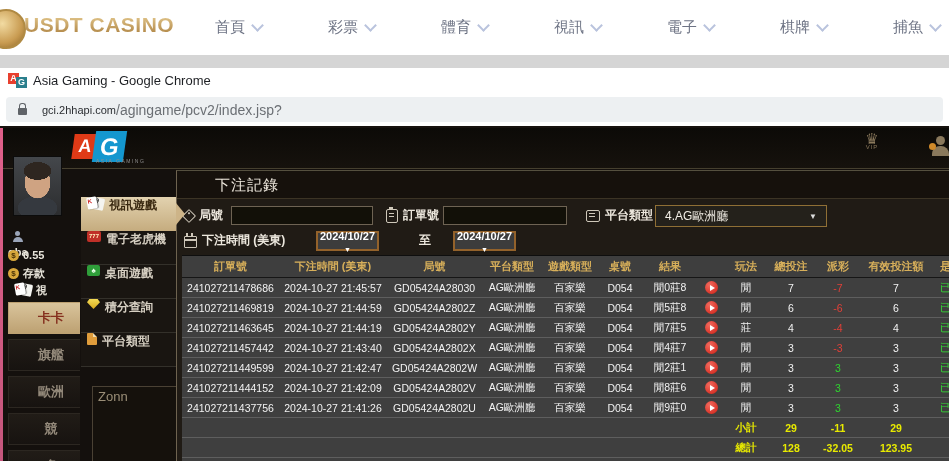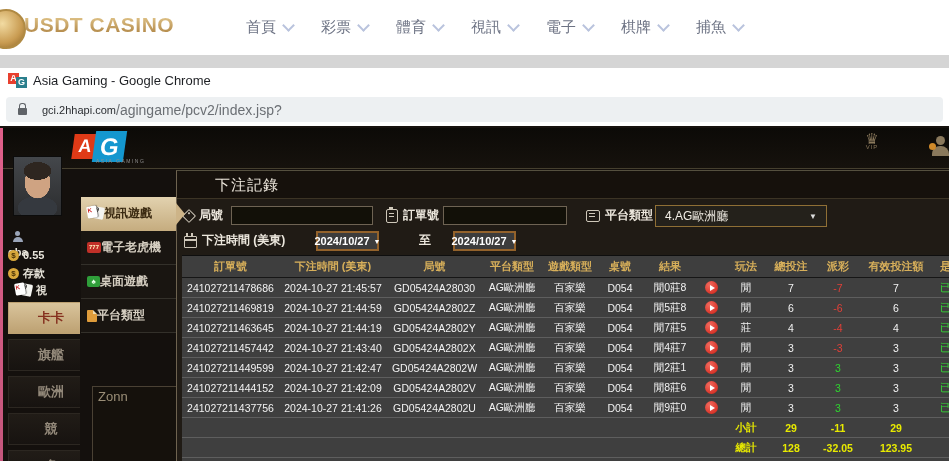--- a/index.html
+++ b/index.html
@@ -5,21 +5,21 @@
   html,body{margin:0;padding:0;background:#888;}
   .screen{position:relative;width:949px;height:461px;overflow:hidden;background:#fff;
     font-family:"Liberation Sans","DejaVu Sans",sans-serif;}
 
   
   .site-header{position:absolute;left:0;top:0;width:949px;height:55px;background:#fff;}
   .coin{position:absolute;left:-14px;top:9px;width:36px;height:36px;border-radius:50%;
     background:radial-gradient(circle at 40% 35%,#f2dba2,#c99c52 60%,#8a6426);border:2px solid #b08a43;}
   .logo-text{position:absolute;left:24px;top:13px;font-size:21px;font-weight:bold;letter-spacing:.5px;
     background:linear-gradient(#e9cf95,#a87c3b);-webkit-background-clip:text;background-clip:text;color:transparent;}
-  .nav{position:absolute;left:215px;top:0;height:55px;display:flex;align-items:center;gap:28px;margin-left:31px;}
+  .nav{position:absolute;left:215px;top:0;height:55px;display:flex;align-items:center;gap:66px;}
   .nav-item{display:flex;align-items:center;color:#6d7384;font-size:15px;cursor:pointer;}
   .chev{width:7px;height:7px;border-right:2px solid #b9c3dd;border-bottom:2px solid #b9c3dd;
     transform:rotate(45deg);margin-left:8px;margin-top:-4px;}
 
   .gray-strip{position:absolute;left:0;top:55px;width:949px;height:13px;background:#d5d5d5;border-bottom:1px solid #c2c2c2;}
 
   
   .titlebar{position:absolute;left:0;top:68px;width:949px;height:26px;background:#fff;}
   .fav{position:absolute;left:8px;top:5px;width:20px;height:16px;}
   .favA{position:absolute;left:0;top:0;width:11px;height:11px;background:#e8402f;color:#fff;
@@ -82,21 +82,21 @@
   .room-text{position:absolute;left:5px;top:2px;color:#9a8e77;font-size:13px;}
   .watermark{position:absolute;left:737px;top:92px;font-size:20px;font-weight:bold;color:rgba(200,160,95,.15);}
 
   
   .panel{position:absolute;left:176px;top:42px;width:773px;height:291px;background:#201b15;
     border-left:1px solid #6e6350;border-top:1px solid #55503f;box-sizing:border-box;}
   .dlg-title{height:27px;background:#16110c;border-bottom:1px solid #3c3425;color:#ece6db;
     font-size:15px;line-height:27px;padding-left:38px;letter-spacing:1px;}
   .tabs{position:absolute;left:81px;top:69px;width:95px;z-index:5;}
   .tab{position:relative;height:33px;background:#191511;border-bottom:1px solid #33302a;color:#d6cfc2;
-    font-size:12px;font-weight:bold;display:flex;align-items:center;padding-left:6px;cursor:pointer;}
+    font-size:12px;font-weight:bold;display:flex;align-items:flex-start;gap:5px;padding-left:6px;cursor:pointer;}
   .tab.active{background:linear-gradient(#e2d2af,#c6ad80);color:#392810;border-bottom-color:#c6ad80;}
   .tab.active:after{content:'';position:absolute;right:-9px;top:50%;margin-top:-11px;
     border-left:9px solid #cdb488;border-top:11px solid transparent;border-bottom:11px solid transparent;}
   .slot-i{width:14px;height:11px;background:#c03028;border-radius:2px;color:#ffeebb;font-size:6px;font-weight:bold;
     text-align:center;line-height:11px;flex:0 0 auto;}
   .tg-i{width:13px;height:11px;background:#2f9e3a;border-radius:2px;color:#eaffea;font-size:8px;
     text-align:center;line-height:11px;flex:0 0 auto;}
   .gem-i{width:13px;height:10px;background:linear-gradient(#f3da55,#d8ab1e);flex:0 0 auto;
     clip-path:polygon(50% 100%,0 32%,18% 0,82% 0,100% 32%);}
   .doc-i{width:10px;height:12px;background:#df9c3b;border-radius:1px;position:relative;flex:0 0 auto;}
@@ -112,21 +112,21 @@
   .clip-i:before{content:'';position:absolute;top:-3px;left:2px;width:4px;height:2px;background:#cfc8ba;}
   .clip-i:after{content:'';position:absolute;top:3px;left:1.5px;width:5px;height:1.5px;background:#cfc8ba;box-shadow:0 3px 0 #cfc8ba;}
   .list-i{width:12px;height:10px;border:1.5px solid #cfc8ba;border-radius:2px;position:relative;flex:0 0 auto;}
   .list-i:after{content:'';position:absolute;top:2px;left:2px;width:6px;height:1.5px;background:#cfc8ba;box-shadow:0 3px 0 #cfc8ba;}
   .cal-i{width:11px;height:10px;border:1.5px solid #cfc8ba;border-radius:1px;position:relative;margin-top:3px;flex:0 0 auto;}
   .cal-i:before{content:'';position:absolute;top:-4px;left:1px;width:2px;height:3px;background:#cfc8ba;box-shadow:5px 0 0 #cfc8ba;}
   .cal-i:after{content:'';position:absolute;top:2px;left:0;right:0;height:1.5px;background:#cfc8ba;}
   .tinput{position:absolute;background:#121008;border:1px solid #6e6353;height:19px;color:#eee;
     font-size:11px;padding:0 4px;box-sizing:border-box;outline:none;}
   .dsel{position:absolute;height:20px;background:#3c3c3c;border:2px solid #93622b;color:#fff;font-size:11px;
-    font-weight:bold;display:flex;align-items:center;justify-content:center;gap:4px;cursor:pointer;box-sizing:border-box;}
+    font-weight:bold;display:flex;align-items:center;justify-content:center;gap:4px;cursor:pointer;box-sizing:border-box;flex-direction:column;}
   .psel{position:absolute;height:22px;background:#24211b;border:1px solid #8f6f35;color:#f2eee6;font-size:12px;
     display:flex;align-items:center;cursor:pointer;box-sizing:border-box;padding:0 9px;}
   .psel .arr{margin-left:auto;font-size:8px;color:#ddd;}
   .btn-search{position:absolute;height:22px;background:linear-gradient(#3cb32a,#259115);border:1px solid #9ed45e;
     color:#fff;font-size:13px;font-weight:bold;display:flex;align-items:center;gap:20px;padding:0 8px;cursor:pointer;box-sizing:border-box;margin-top:30px;}
   .mag{width:7px;height:7px;border:2px solid #fff;border-radius:50%;position:relative;flex:0 0 auto;}
   .mag:after{content:'';position:absolute;width:4px;height:2px;background:#fff;transform:rotate(45deg);right:-3px;bottom:-1px;}
 
   
   .btable{position:absolute;left:5px;top:84px;width:768px;bottom:0;background:#3f3f3f;border-top:1px solid #0e0e0e;overflow:hidden;}
@@ -267,20 +267,24 @@
         </div>
         <div class="tab">
           <span class="slot-i">777</span>
           <span>電子老虎機</span>
         </div>
         <div class="tab">
           <span class="tg-i">♠</span>
           <span>桌面遊戲</span>
         </div>
         <div class="tab">
+          <span class="gem-i"></span>
+          <span>積分查詢</span>
+        </div>
+        <div class="tab">
           <span class="doc-i"></span>
           <span>平台類型</span>
         </div>
       </div>
 
     <div class="panel">
       <div class="dlg-title">下注記錄</div>
 
       <div class="filters">
         <div class="flabel" style="left:7px;top:8px;">

